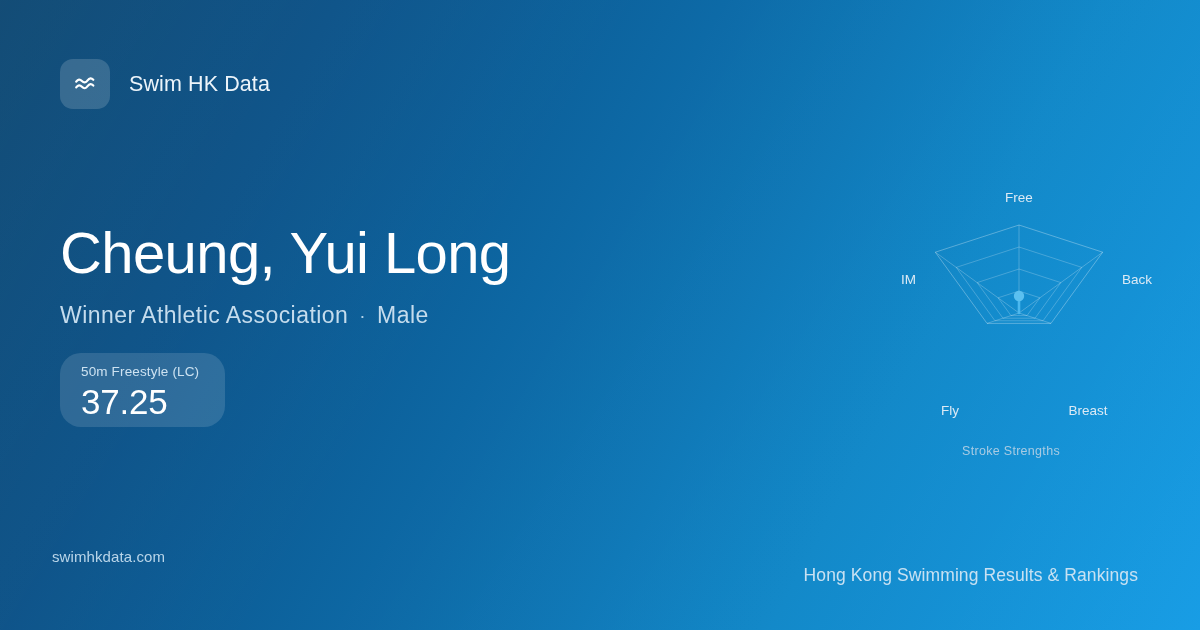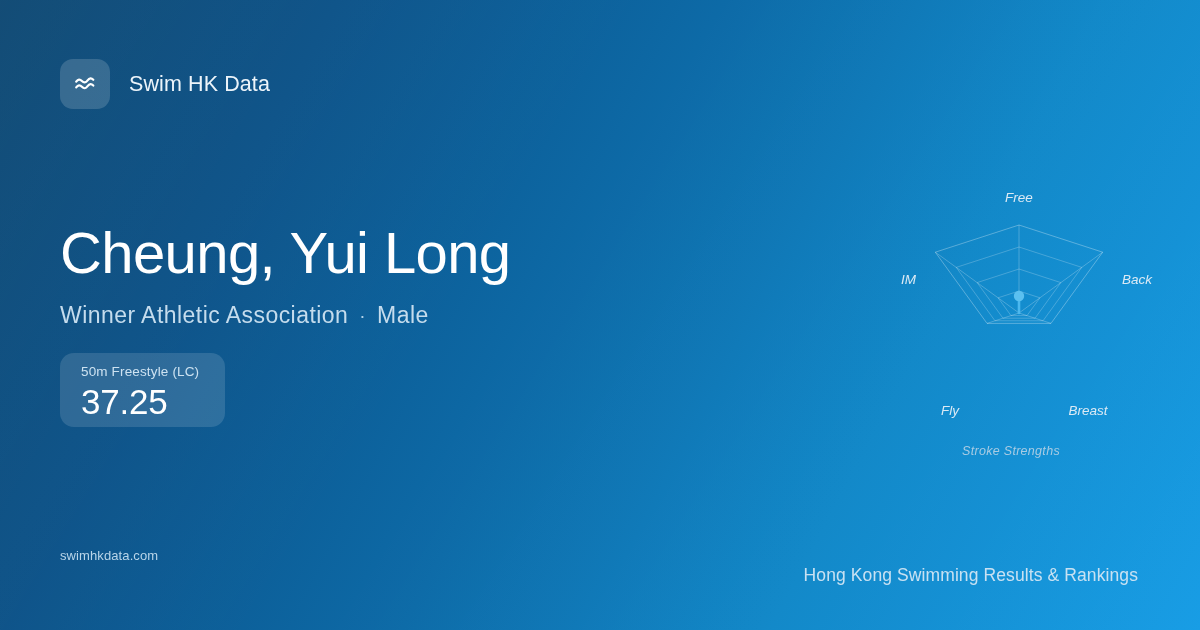--- a/index.html
+++ b/index.html
@@ -71,61 +71,61 @@
     color:#c5dced;
     white-space:nowrap;
     display:flex; align-items:center; gap:11px;
   }
   #athlete-meta .dot { font-size:19px; color:#b3d2e8; }
 
   
   #stat-card {
     position:absolute; left:60px; top:353px;
     width:165px; height:74px;
-    border-radius:14px;
+    border-radius:21px;
     background:rgba(255,255,255,0.135);
     padding:11px 0 0 21px;
   }
   #stat-label {
     font-size:13.5px;
     font-weight:400;
     letter-spacing:0.15px;
     color:#cde2f1;
     white-space:nowrap;
   }
   #stat-value {
     margin-top:3px;
     font-size:35px;
     font-weight:400;
     letter-spacing:-0.2px;
     color:#ffffff;
     white-space:nowrap;
   }
 
   
-  #radar { position:absolute; left:869px; top:178px; width:300px; height:290px;font-style:italic; }
+  #radar { position:absolute; left:869px; top:178px; width:300px; height:290px; }
   #radar svg { display:block; overflow:visible; }
   .radar-axis-label {
     font-family:"Liberation Sans", sans-serif;
     font-size:13.5px;
     fill:#dceaf5;
   }
   #radar-caption {
     position:absolute;
     left:0; right:16px; top:266px;
     text-align:center;
     font-size:12.5px;
     letter-spacing:0.3px;
     color:#a8cbe3;
   }
 
   
   #footer-left {
-    position:absolute; left:60px; top:548px;
-    font-size:13px; letter-spacing:0.1px;
+    position:absolute; left:52px; top:548px;
+    font-size:15px; letter-spacing:0.1px;
     color:#b9d5e9;
     white-space:nowrap;
   }
   #footer-right {
     position:absolute; right:62px; top:546px;
     font-size:17.5px; letter-spacing:0.1px;
     color:#c8e1f2;
     white-space:nowrap;
     margin-top:19px;
   }

